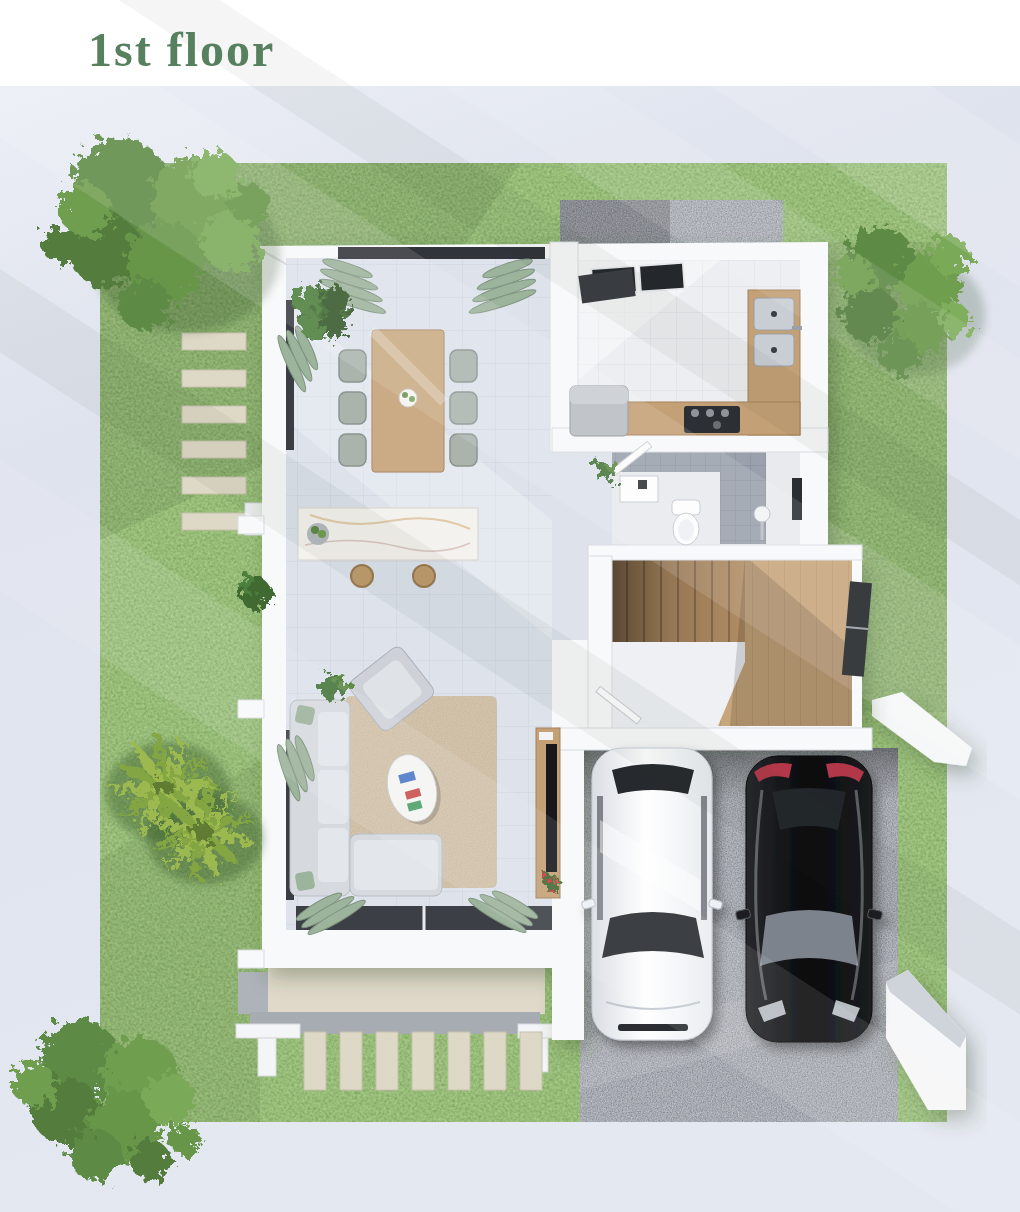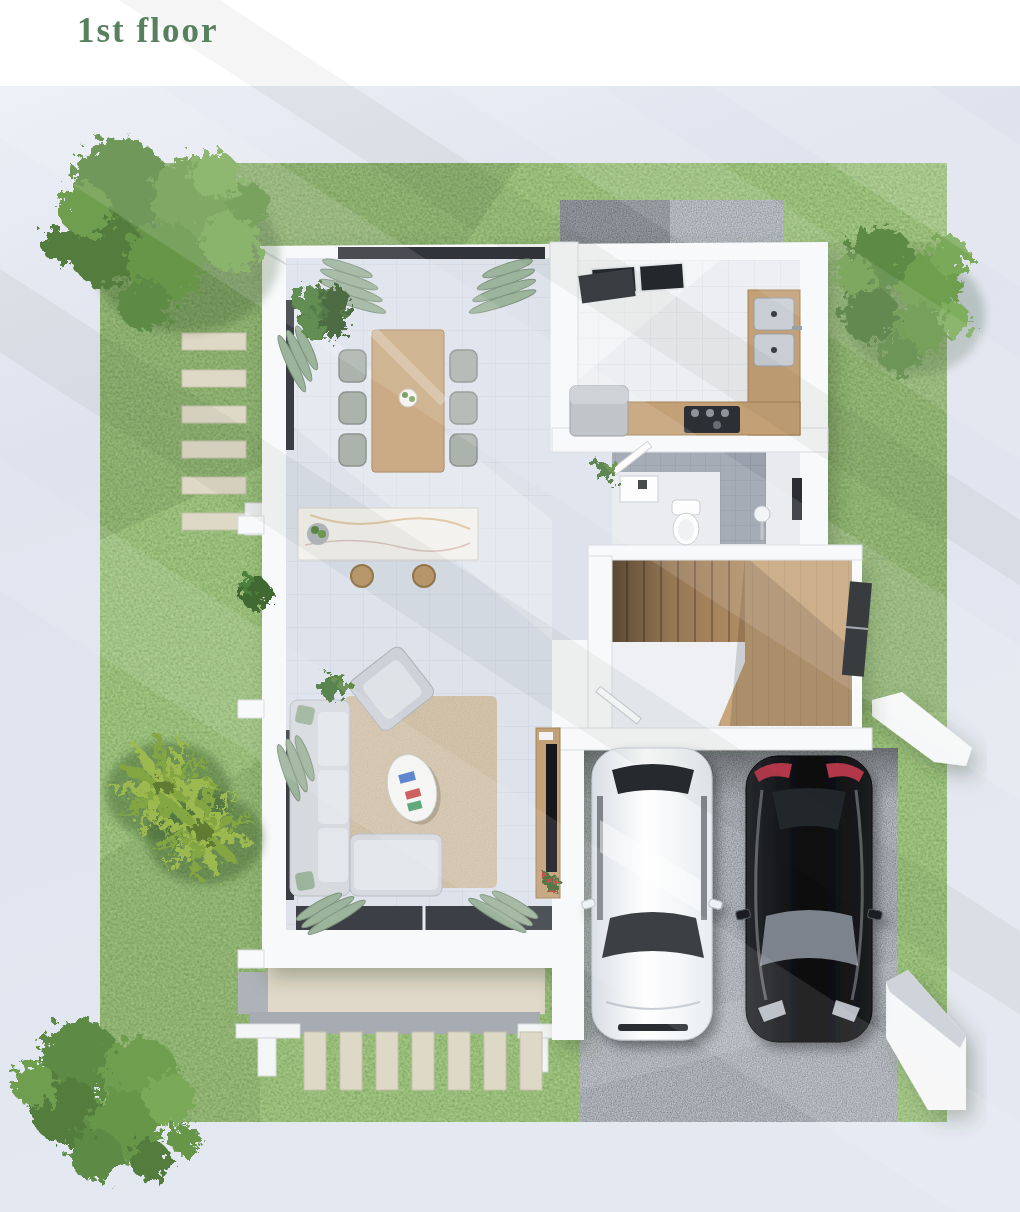--- a/index.html
+++ b/index.html
@@ -9,22 +9,22 @@
     --c-landing_wood:#c7a67c; --c-rug:#d8c3a2; --c-marble:#f4f2ee;
     --c-sofa:#d6dade; --c-curtain:#9cb39c; --c-driveway:#585c64;
     --c-path:#60646c; --c-stone:#ded8c6; --c-porch:#d9d0bd;
     --c-car_white:#f2f4f6; --c-car_black:#131417; --c-taillight:#b23848;
     --c-tile_gray:#9aa1ac;
   }
   html,body{margin:0;padding:0;}
   body{width:1020px;height:1212px;position:relative;background:#fff;
        font-family:"Liberation Serif",serif;overflow:hidden;}
   .scene{position:absolute;left:0;top:0;}
-  .title{position:absolute;left:76px;top:10px;font-size:35px;font-weight:700;
-         color:var(--c-title);letter-spacing:2px;margin:1px;}
+  .title{position:absolute;left:76px;top:10px;font-size:48px;font-weight:700;
+         color:var(--c-title);letter-spacing:2px;margin:12px;}
   
   .f-grass{fill:var(--c-grass);} .f-wall{fill:var(--c-house_wall);}
   .f-tile{fill:var(--c-floor_tile);} .f-ktile{fill:var(--c-kitchen_floor);}
   .f-wood{fill:var(--c-wood);} .f-swood{fill:var(--c-stairs_wood);}
   .f-lwood{fill:var(--c-landing_wood);} .f-rug{fill:var(--c-rug);}
   .f-marble{fill:var(--c-marble);} .f-sofa{fill:var(--c-sofa);}
   .f-curtain{fill:var(--c-curtain);} .f-drive{fill:var(--c-driveway);}
   .f-path{fill:var(--c-path);} .f-stone{fill:var(--c-stone);}
   .f-porch{fill:var(--c-porch);} .f-tail{fill:var(--c-taillight);}
   .f-tgray{fill:var(--c-tile_gray);}

